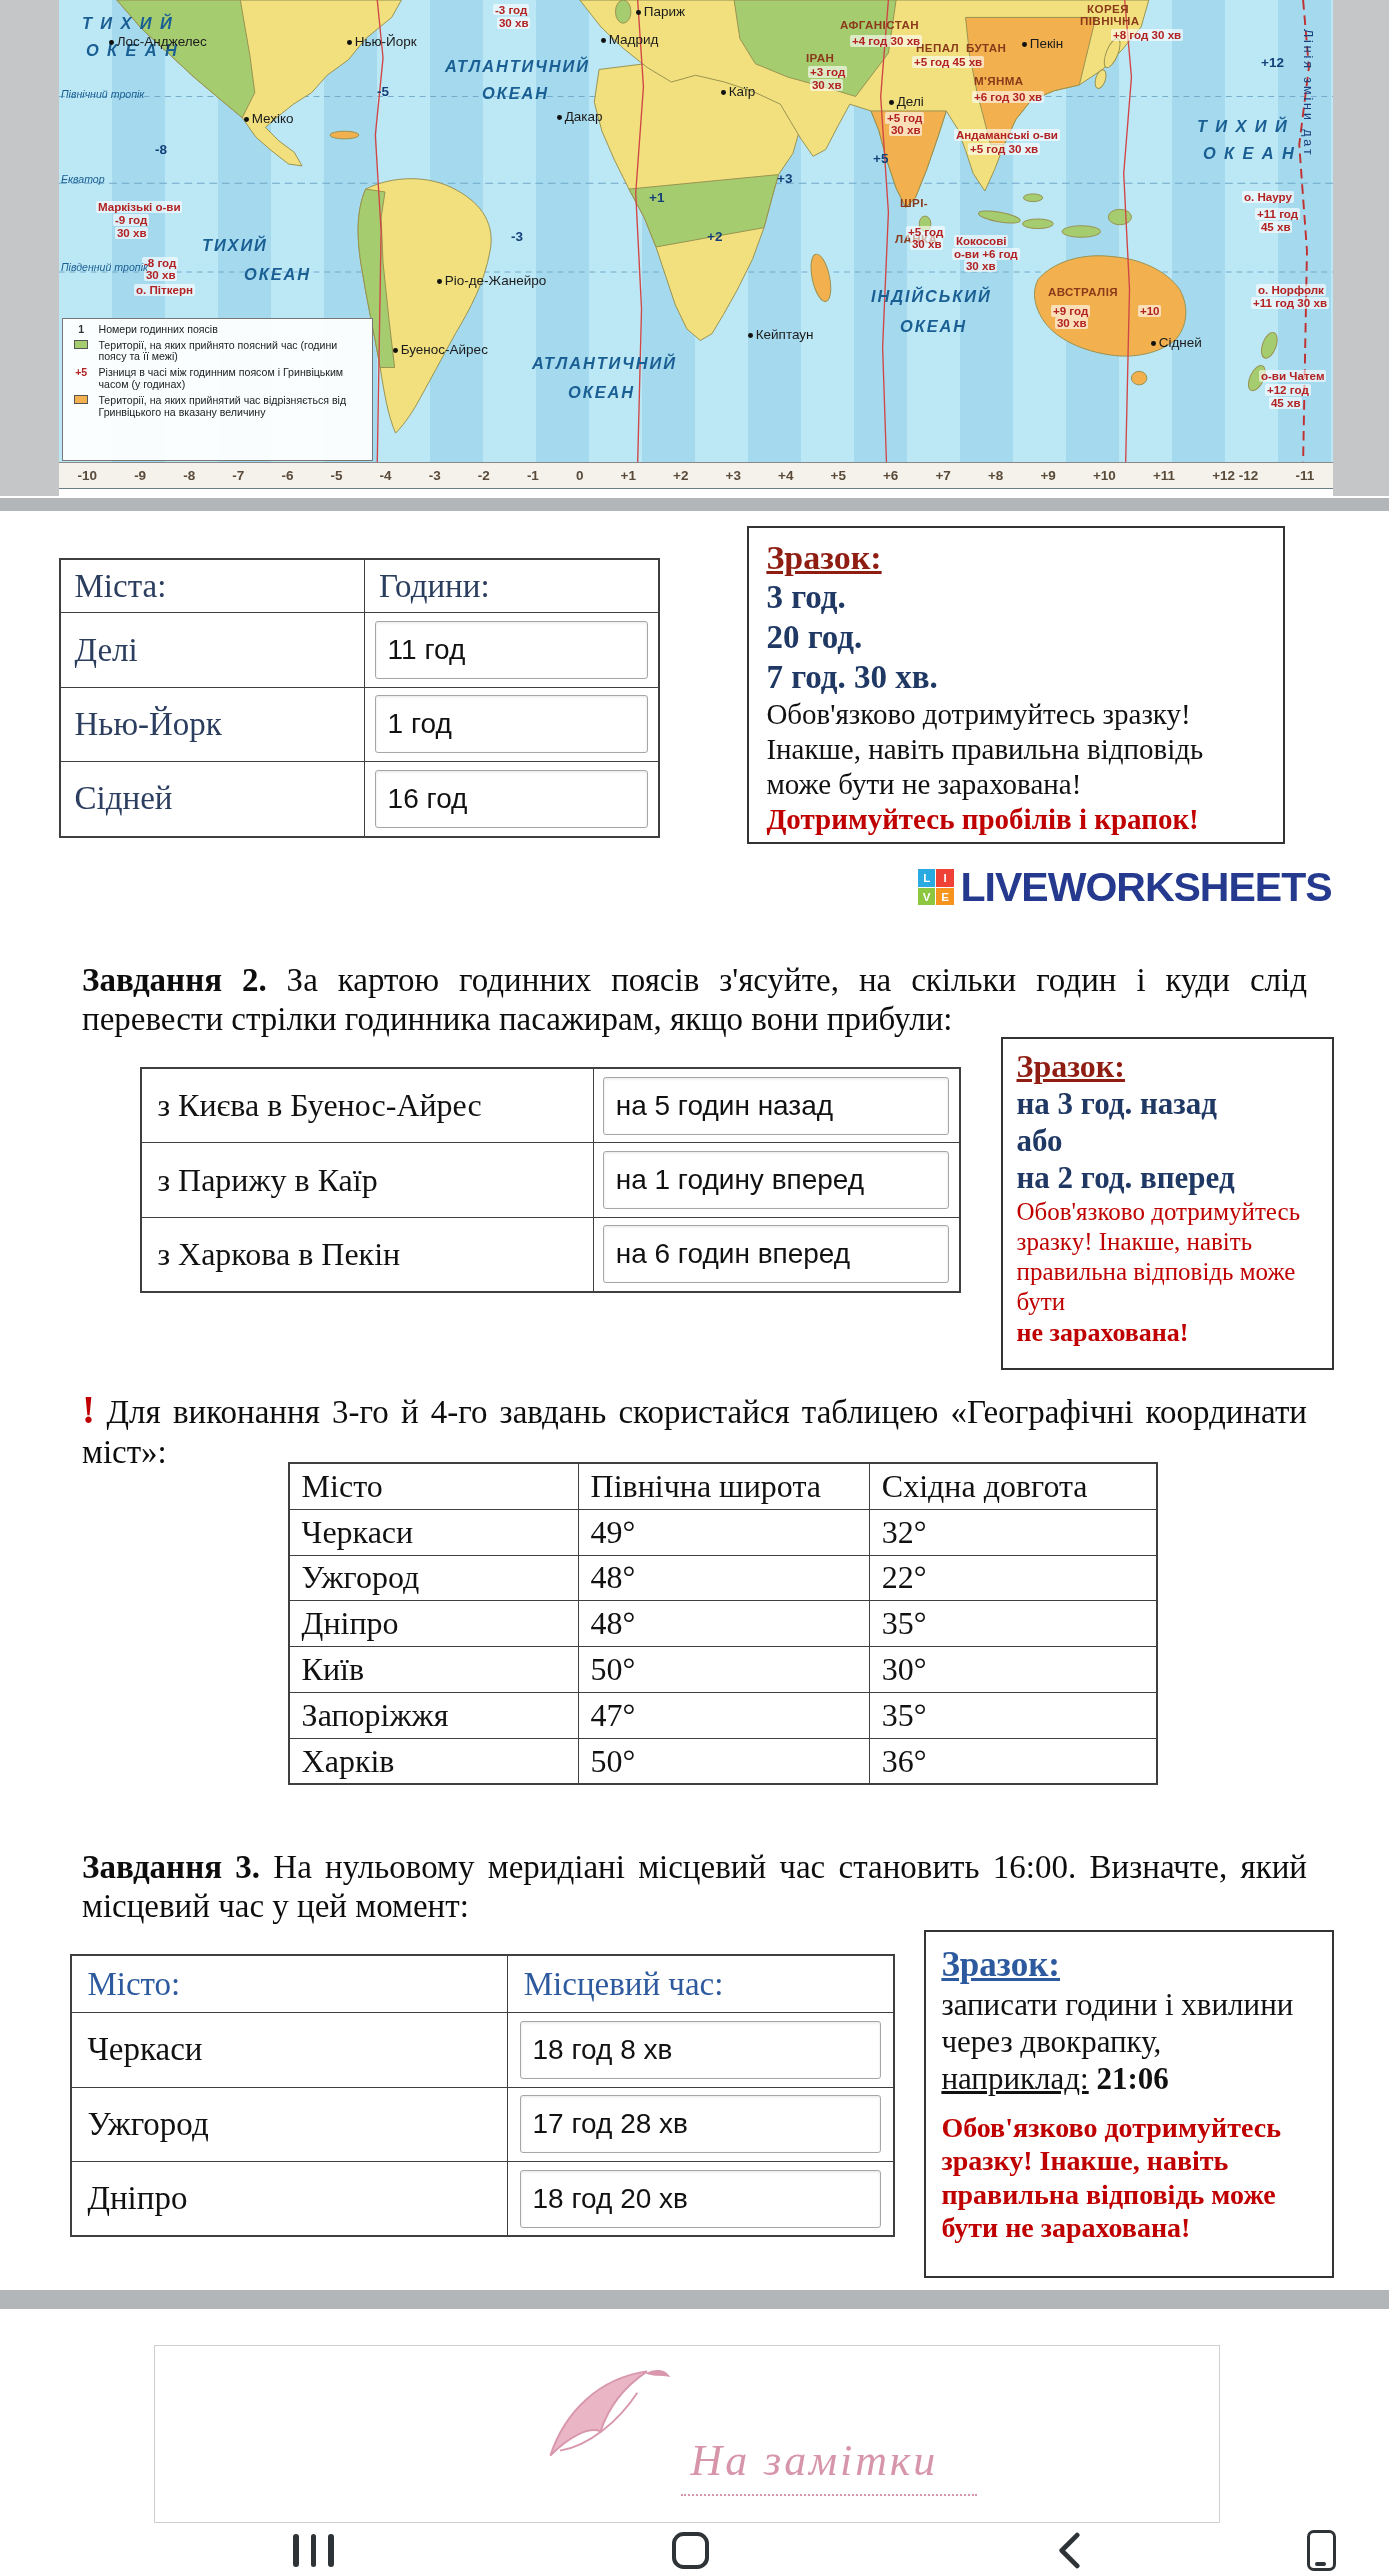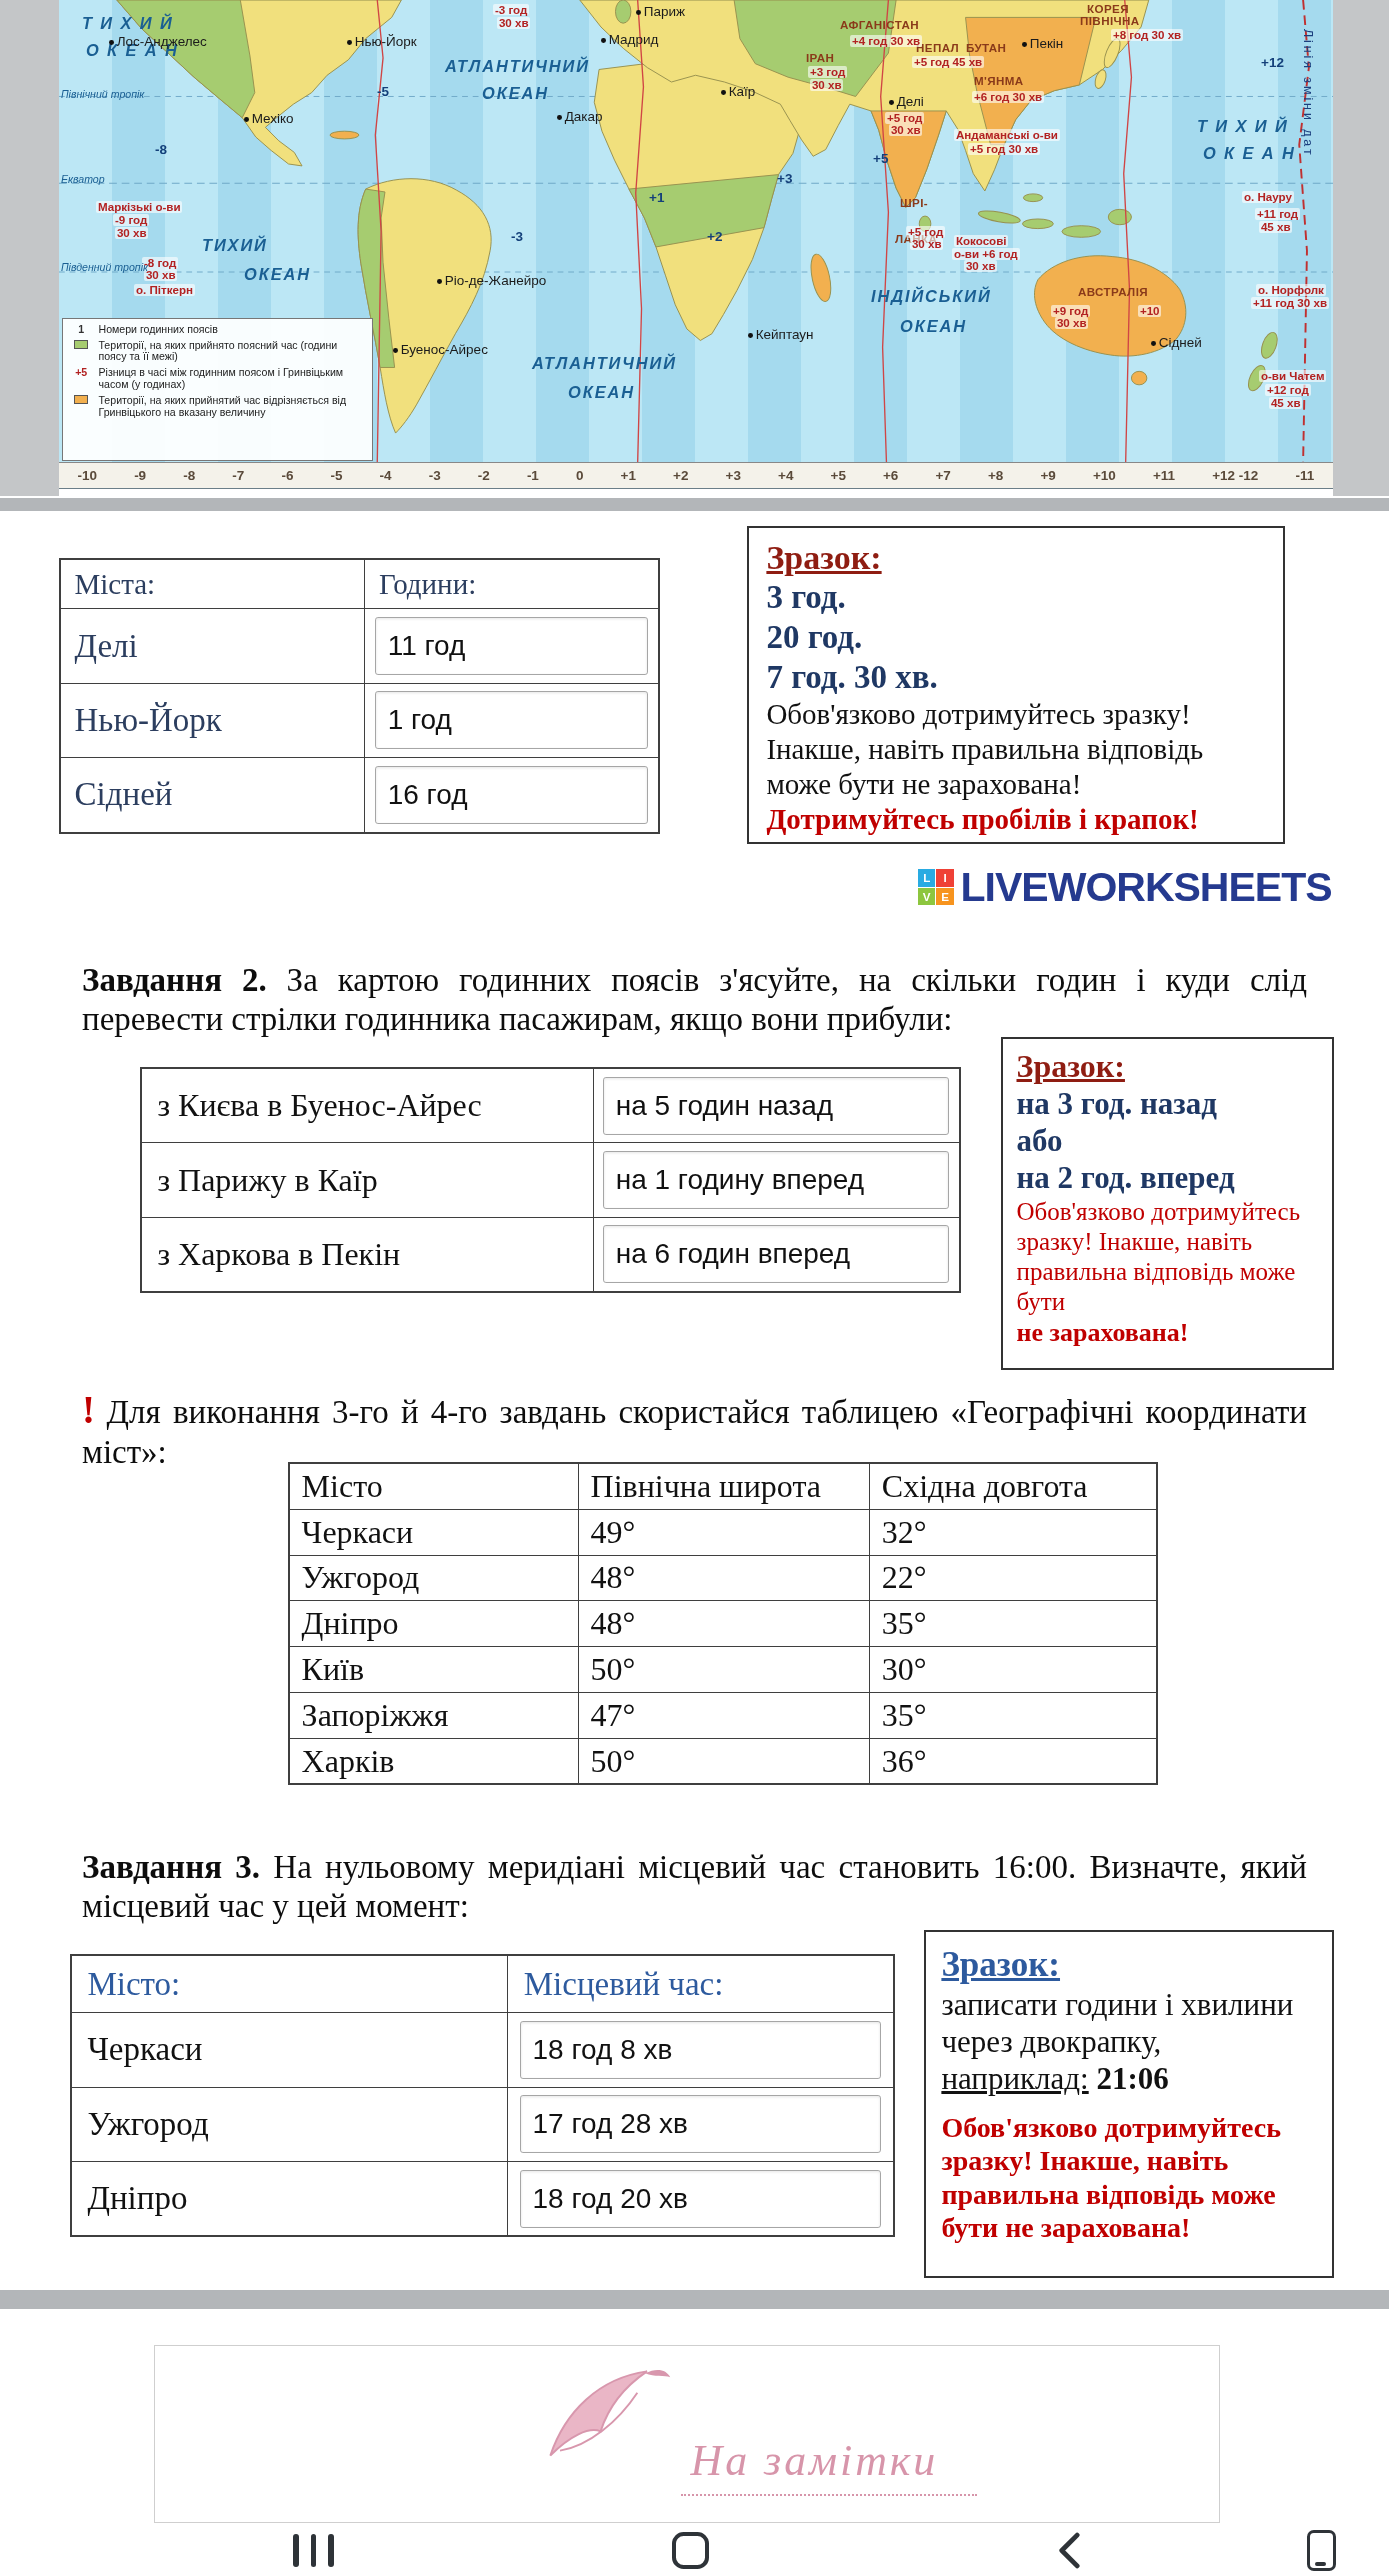--- a/index.html
+++ b/index.html
@@ -38,21 +38,21 @@
   .pagebreak{position:absolute;left:0;width:1389px;background:#b3b6b9}
   #sep1{top:498px;height:12.5px}
   #sep2{top:2290px;height:19.3px}
 
   
   table.wt{border-collapse:collapse;position:absolute;background:#fff}
   table.wt td,table.wt th{border:1.9px solid #3f3f3f;text-align:left;font-weight:normal;vertical-align:middle}
   #table1{left:59px;top:558px;width:601px;border:2.9px solid #3f3f3f}
   #table1 .c1{width:306px;padding:7.7px 13.5px;font-size:33px;color:#2c3e5f}
   #table1 .c2{width:295px;padding:7.7px 9.6px}
-  #table1 th{padding:7.7px 13.5px;font-size:29px;color:#2c3e5f}
+  #table1 th{padding:7.7px 13.5px;font-size:33px;color:#2c3e5f}
 
   #table2{left:140px;top:1067px;width:821px;border:2.9px solid #3f3f3f}
   #table2 .c1{width:453px;padding:7.7px 15.4px;font-size:32px;color:#111}
   #table2 .c2{width:368px;padding:7.7px 9.6px}
 
   #coords{left:288px;top:1462px;width:870px;border:2.9px solid #3f3f3f}
   #coords td,#coords th{font-size:32px;color:#111;padding:3.9px 11.6px}
   #coords .k1{width:290px}#coords .k2{width:292px}#coords .k3{width:288px}
 
   #table3{left:70px;top:1954px;width:825px;border:2.9px solid #3f3f3f}
@@ -187,21 +187,21 @@
         <span class="ml ci" style="left: 1092px; top: 336px;">Сідней</span>
         <span class="ml rg" style="left: 1028px; top: 2.9px; text-align: right;">КОРЕЯ</span>
         <span class="ml rg" style="left: 1021px; top: 15.4px;">ПІВНІЧНА</span>
         <span class="ml rg" style="left: 781px; top: 19.3px;">АФГАНІСТАН</span>
         <span class="ml rg" style="left: 747px; top: 52px;">ІРАН</span>
         <span class="ml rg" style="left: 857px; top: 42px;">НЕПАЛ</span>
         <span class="ml rg" style="left: 907px; top: 42px;">БУТАН</span>
         <span class="ml rg" style="left: 915px; top: 75px;">М'ЯНМА</span>
         <span class="ml rg" style="left: 841px; top: 197px;">ШРІ-</span>
         <span class="ml rg" style="left: 836px; top: 210px; margin-top: 23px;">ЛАНКА</span>
-        <span class="ml rg" style="left: 1019px; top: 286px;">АВСТРАЛІЯ</span>
+        <span class="ml rg" style="left: 989px; top: 286px;">АВСТРАЛІЯ</span>
         <span class="ml of" style="left: 434px; top: 3.9px;">-3 год</span>
         <span class="ml of" style="left: 438px; top: 17.4px;">30 хв</span>
         <span class="ml of" style="left: 791px; top: 35px;">+4 год 30 хв</span>
         <span class="ml of" style="left: 749px; top: 66px;">+3 год</span>
         <span class="ml of" style="left: 751px; top: 79px;">30 хв</span>
         <span class="ml of" style="left: 853px; top: 56px;">+5 год 45 хв</span>
         <span class="ml of" style="left: 913px; top: 91px;">+6 год 30 хв</span>
         <span class="ml of" style="left: 826px; top: 112px;">+5 год</span>
         <span class="ml of" style="left: 830px; top: 124px;">30 хв</span>
         <span class="ml of" style="left: 1052px; top: 29px;">+8 год 30 хв</span>

